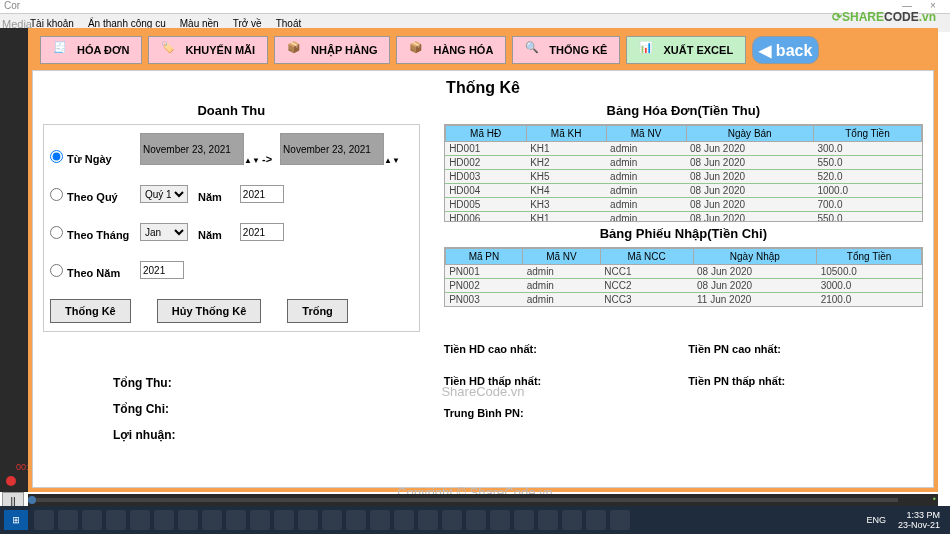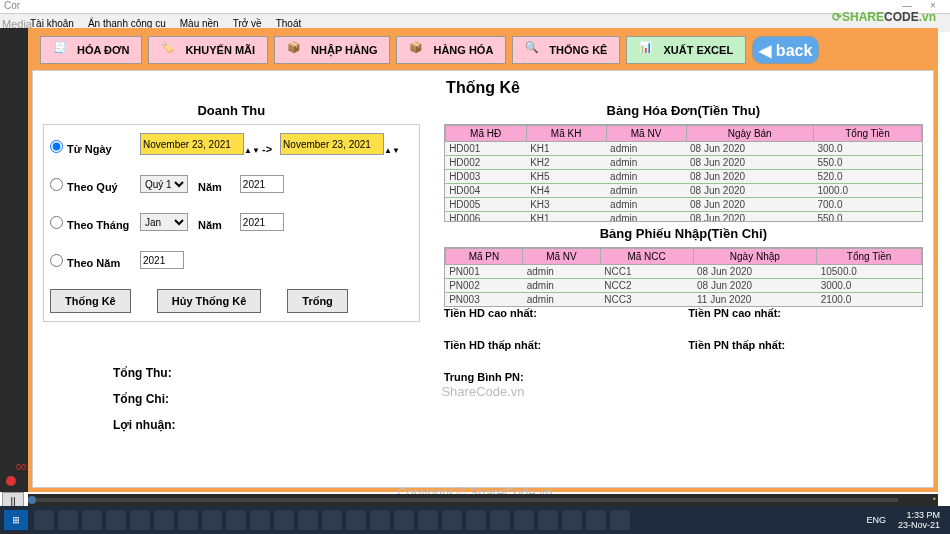--- a/index.html
+++ b/index.html
@@ -31,38 +31,38 @@
 .cols { display: flex; gap: 24px; height: calc(100% - 28px); }
 .left-col { width: 44%; }
 .right-col { width: 56%; }
 
 .section-title { text-align: center; font-weight: bold; font-size: 13px; margin-bottom: 6px; }
 
 .fieldset { border: 1px solid #ccc; padding: 8px 6px; }
 .filter-row { display: flex; align-items: flex-end; margin-bottom: 20px; }
 .filter-row label { width: 90px; font-weight: bold; font-size: 11px; }
 .filter-row input[type=radio] { margin-right: 4px; }
-.date-input { width: 104px; height: 22px; border: 1px solid #999; padding: 0 2px; font-size: 10px; background:#fde047; }
+.date-input { width: 104px; height: 32px; border: 1px solid #999; padding: 0 2px; font-size: 10px; background:#a3a3a3; }
 .spinner { width: 44px; height: 18px; border: 1px solid #999; font-size: 10px; padding: 0 2px; }
 .combo { width: 48px; height: 18px; border: 1px solid #999; font-size: 10px; }
 .arrow { margin: 0 8px; font-weight: bold; }
 .nam-lbl { margin: 0 18px 0 10px; font-weight: bold; }
 
 .btn-row { display: flex; gap: 26px; margin-top: 4px; }
 .btn { height: 24px; padding: 0 14px; background: #e8e8e8; border: 1px solid #666; font-weight: bold; font-size: 11px; cursor: pointer; }
 
 .summary { margin-top: 44px; padding-left: 70px; font-weight: bold; font-size: 12px; }
 .summary div { margin-bottom: 12px; }
 
 .table-wrap { border: 1px solid #aaa; max-height: 98px; overflow-y: auto; overflow-x: hidden; }
 table { width: 100%; border-collapse: collapse; font-size: 10px; }
-th { background: #f9a8d4; border: 1px solid #aaa; padding: 2px 4px; font-weight: normal; }
+th { background: #7dd3fc; border: 1px solid #aaa; padding: 2px 4px; font-weight: normal; }
 td { border-bottom: 1px solid #8fc98f; padding: 1px 4px; background: #f4f4f4; color:#444; }
 
-.stats-grid { display: grid; grid-template-columns: 1fr 1fr; row-gap: 20px; column-gap: 10px; font-weight: bold; font-size: 11px; }
+.stats-grid { display: grid; grid-template-columns: 1fr 1fr; row-gap: 20px; column-gap: 10px; margin-top: 36px; font-weight: bold; font-size: 11px; }
 
 .center-wm { position: absolute; left: 50%; transform: translateX(-50%); color: #bbb; font-size: 13px; pointer-events: none; text-align: right; }
 .wm1 { bottom: 88px; }
 .wm2 { bottom: 58px; }
 
 .left-strip { position: absolute; left: 0; top: 28px; bottom: 42px; width: 28px; background: #2a2a2a; }
 .timer { position: absolute; left: 2px; bottom: 62px; color: #d33; font-size: 9px; margin-left: 14px; }
 .rec-dot { position: absolute; left: 6px; bottom: 48px; width: 10px; height: 10px; border-radius: 50%; background: #d33; }
 .pause-btn { position: absolute; left: 2px; bottom: 22px; width: 22px; height: 20px; background:#ddd; border:1px solid #999; text-align:center; line-height:18px; font-size:10px; }
 

